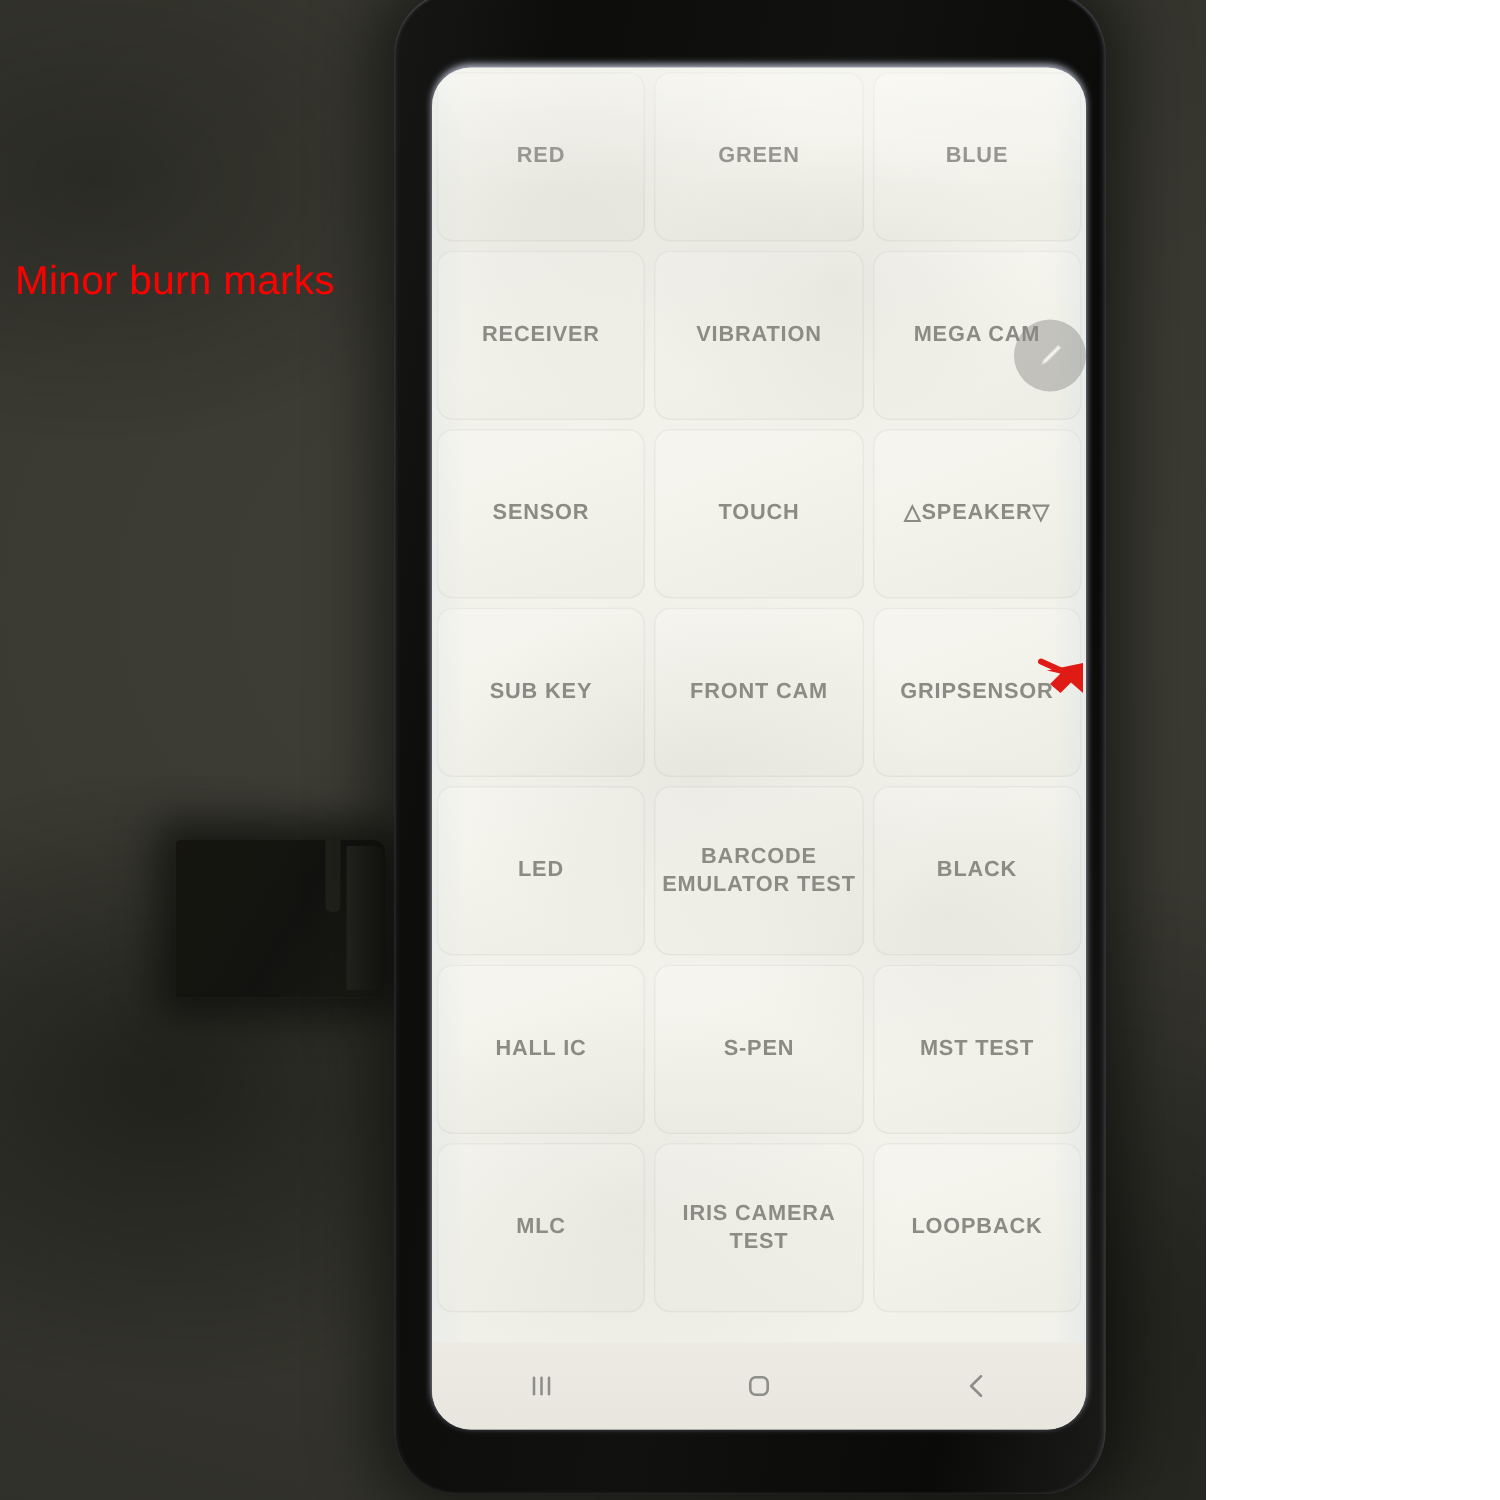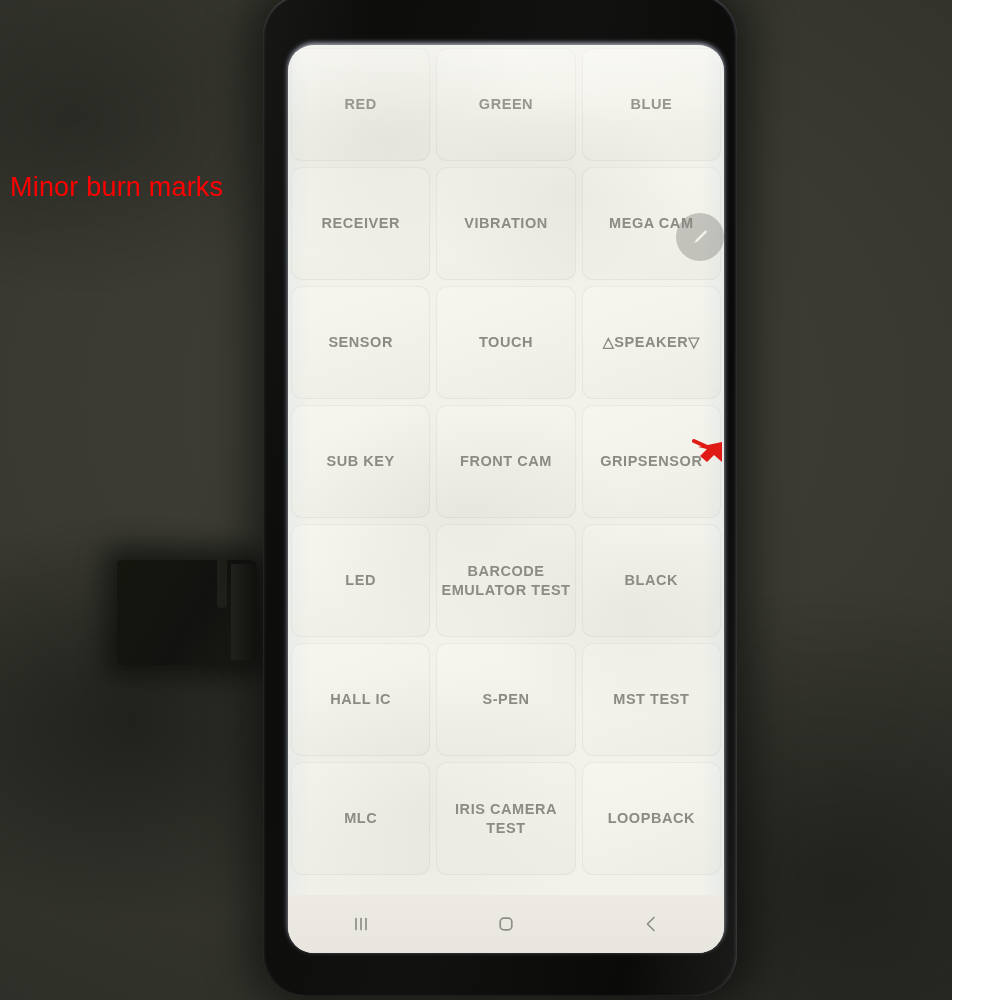--- a/index.html
+++ b/index.html
@@ -3,21 +3,21 @@
 <meta charset="utf-8">
 <title>Display Test Grid</title>
 <style>
   * { margin:0; padding:0; box-sizing:border-box; }
   html, body {
     width:1000px; height:1000px; overflow:hidden;
     font-family:"Liberation Sans", sans-serif;
   }
   
   #scene {
-    position:relative; width:952px; height:1000px;
+    position:relative; width:804px; height:1000px;
     background:
       radial-gradient(ellipse 900px 700px at 48% 40%, #3f3f37 0%, #3a3a32 48%, #2f2f29 100%);
     overflow:hidden;
   }
   #scene::after{
     content:""; position:absolute; inset:0; pointer-events:none;
     background:
       radial-gradient(ellipse 420px 300px at 14% 72%, rgba(0,0,0,.42), rgba(0,0,0,0) 70%),
       radial-gradient(ellipse 500px 420px at 88% 88%, rgba(0,0,0,.35), rgba(0,0,0,0) 72%),
       radial-gradient(ellipse 380px 260px at 8% 12%, rgba(0,0,0,.25), rgba(0,0,0,0) 70%);

